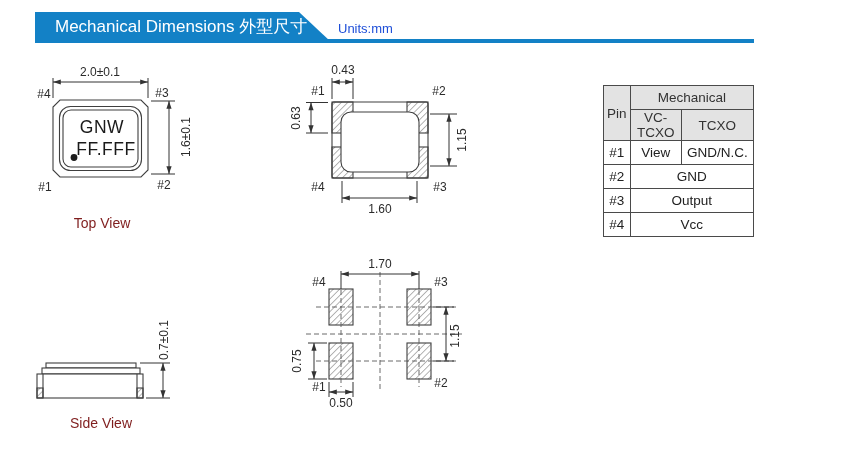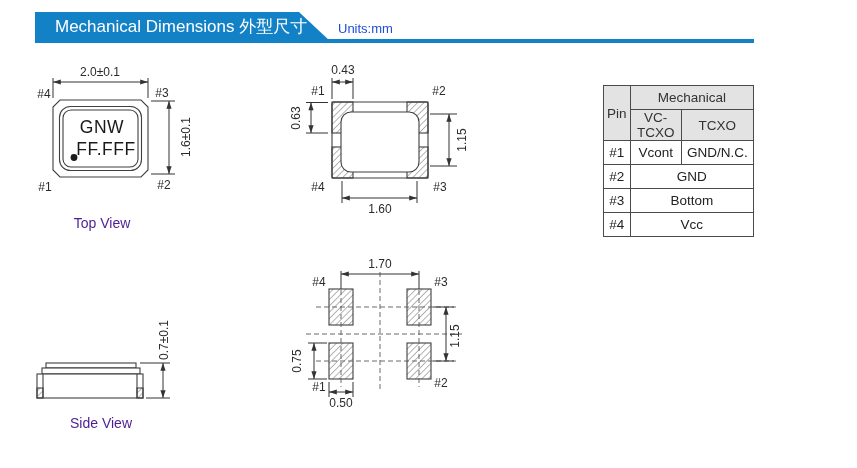--- a/index.html
+++ b/index.html
@@ -17,21 +17,21 @@
           white-space:nowrap;}
   .units{position:absolute;left:338px;top:21px;font-size:13px;color:#1d4ed8;}
   svg.fig{position:absolute;overflow:visible;}
   svg .outline{stroke:var(--line);stroke-width:1.1;fill:none;}
   svg .dim line{stroke:#333;stroke-width:1;}
   svg .dim text{font-family:"Liberation Sans",sans-serif;font-size:12px;fill:#2b2b2b;stroke:none;}
   svg text.pin{font-family:"Liberation Sans",sans-serif;font-size:12px;fill:#2b2b2b;text-anchor:middle;}
   svg text.mark{font-family:"Liberation Sans",sans-serif;font-size:17.5px;fill:#1a1a1a;
                 text-anchor:middle;letter-spacing:0.5px;}
   svg .cl{stroke:#5a5a5a;stroke-width:0.9;stroke-dasharray:5 3;}
-  .caption{position:absolute;width:180px;text-align:center;font-size:14px;color:#4c1d95;}
+  .caption{position:absolute;width:180px;text-align:center;font-size:14px;color:#7f1d1d;}
   table.pins{position:absolute;left:603px;top:85px;border-collapse:collapse;table-layout:fixed;}
   table.pins td{border:1px solid #4a4a4a;text-align:center;vertical-align:middle;
                 font-size:13.5px;color:#222;height:23px;padding:0 2px;}
   table.pins td.hd{background:var(--table-header-bg);color:#333;}
 </style>
 </head>
 <body>
 
 <div class="page">
 
@@ -212,30 +212,30 @@
       <tr>
         <td class="hd" rowspan="2">Pin</td>
         <td class="hd" colspan="2">Mechanical</td>
       </tr>
       <tr>
         <td class="hd">VC-TCXO</td>
         <td class="hd">TCXO</td>
       </tr>
       <tr>
         <td>#1</td>
-        <td>Vcont</td>
+        <td>View</td>
         <td>GND/N.C.</td>
       </tr>
       <tr>
         <td>#2</td>
         <td colspan="2">GND</td>
       </tr>
       <tr>
         <td>#3</td>
-        <td colspan="2">Bottom</td>
+        <td colspan="2">Output</td>
       </tr>
       <tr>
         <td>#4</td>
         <td colspan="2">Vcc</td>
       </tr>
     </tbody>
   </table>
 
 </div>
 

